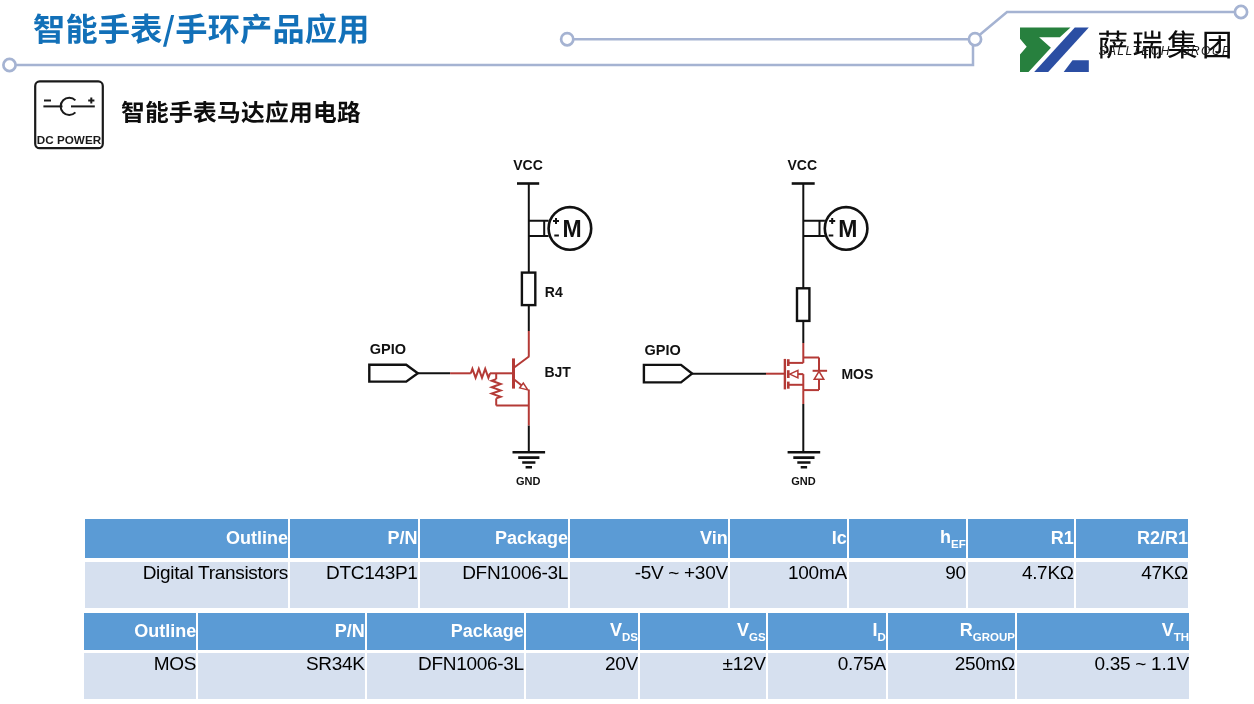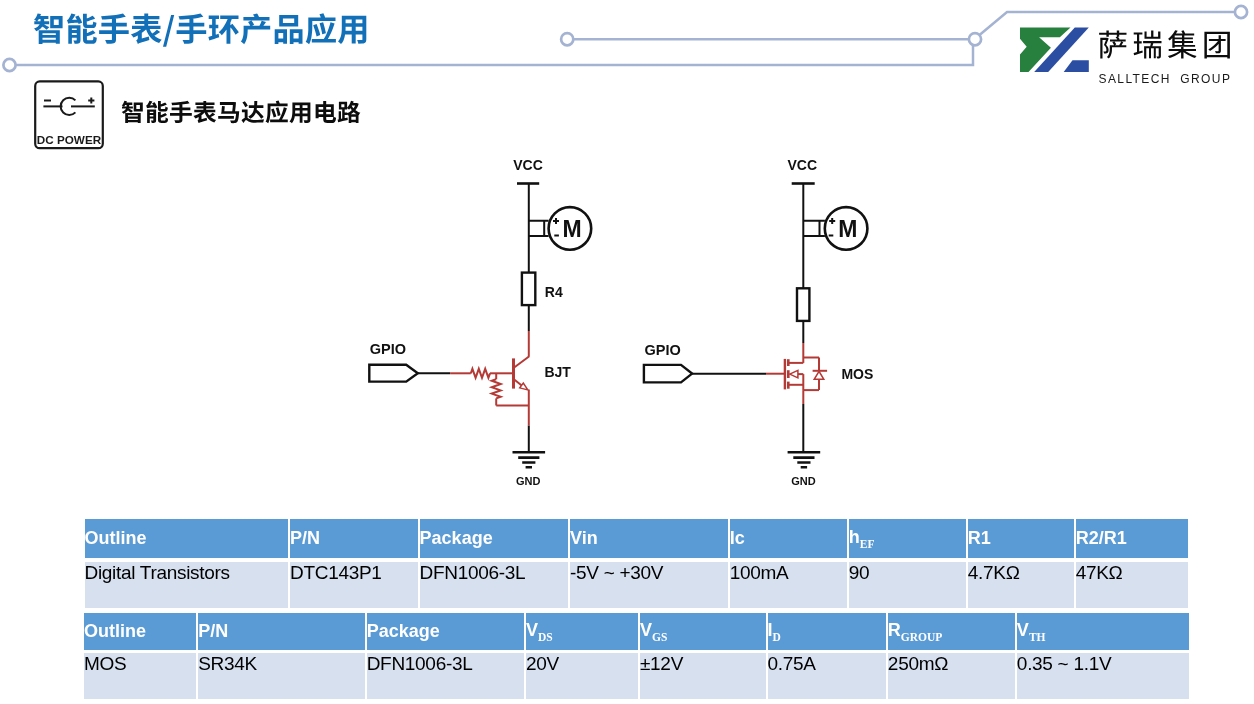--- a/index.html
+++ b/index.html
@@ -1,24 +1,24 @@
 <!DOCTYPE html>
 <html><head><meta charset="utf-8">
 <style>
   html,body{margin:0;padding:0;width:1254px;height:704px;background:#ffffff;overflow:hidden;}
   body{font-family:"Liberation Sans",sans-serif;position:relative;}
   .abs{position:absolute;}
   table{border-collapse:collapse;table-layout:fixed;}
-  td{text-align:left;vertical-align:middle;padding:0;overflow:hidden;white-space:nowrap;margin-top:6px;}
+  td{text-align:right;vertical-align:middle;padding:0;overflow:hidden;white-space:nowrap;margin-top:6px;}
   tr.hdr td{background:#5b9bd5;color:#ffffff;font-weight:bold;font-size:18px;}
   tr.dat td{background:#d6e0ef;color:#000000;font-size:19px;letter-spacing:-0.3px;padding-bottom:24px;}
   td.bl{border-left:2.5px solid #ffffff;}
   table.t1 tr.hdr td{border-bottom:4.5px solid #ffffff;}
   table.t2 tr.hdr td{border-bottom:3.5px solid #ffffff;}
-  sub{font-size:11.5px;font-family:Liberation Serif, serif;}
+  sub{font-size:11.5px;}
   
 </style></head>
 <body>
 
 <svg class="abs" style="left:0;top:0;" width="1254" height="80" viewBox="0 0 1254 80">
   <g fill="none" stroke="#a5b3d2" stroke-width="2.5">
     <path d="M 15.8 65 H 973 V 45.3"></path>
     <path d="M 573.5 39.2 H 968.5"></path>
     <path d="M 979.5 35 L 1007 12 H 1234.5"></path>
     <circle cx="9.5" cy="65" r="6.1" stroke-width="2.7" fill="#ffffff"></circle>
@@ -36,21 +36,21 @@
   <g transform="translate(-1016,-24)">
     <polygon fill="#27803e" points="1020,27.4 1070.5,27.4 1059.8,37.3 1039.1,37.3 1050.9,47.7 1028.5,71.9 1020,71.9 1020,54.6 1026.7,46.7 1020,38.7"></polygon>
     <polygon fill="#2b4ea3" points="1074.8,27.4 1088.8,27.4 1048.2,72 1034.2,72"></polygon>
     <polygon fill="#2b4ea3" points="1072.5,60.2 1088.8,60.2 1088.8,72 1063.7,72"></polygon>
   </g>
 </svg>
 
 <svg class="abs" style="left:1096.8px;top:22.6px;" width="140" height="40" viewBox="0 0 140 40">
   <path d="M2.1 9.8H29.5V11.8H2.1ZM13.0 16.6H28.7V18.6H13.0ZM13.5 22.2H29.3V24.3H13.5ZM9.4 7.4H11.8V13.8H9.4ZM19.8 7.4H22.2V13.7H19.8ZM12.8 22.2H15.0V25.8Q15.0 27.3 14.8 29.0Q14.5 30.8 13.8 32.4Q13.1 34.1 11.7 35.5Q11.6 35.3 11.2 35.0Q10.9 34.7 10.5 34.5Q10.1 34.2 9.9 34.1Q11.1 32.9 11.7 31.4Q12.4 30.0 12.6 28.5Q12.8 27.0 12.8 25.8ZM3.3 14.8H10.2V16.9H5.5V35.5H3.3ZM9.5 14.8H9.9L10.2 14.7L11.7 15.6Q11.2 17.0 10.5 18.6Q9.8 20.3 9.1 21.7Q10.6 23.2 11.1 24.4Q11.6 25.7 11.6 26.8Q11.6 27.9 11.3 28.7Q11.0 29.5 10.4 29.9Q9.8 30.3 9.0 30.4Q8.6 30.5 8.0 30.5Q7.5 30.5 7.0 30.5Q7.0 30.0 6.8 29.5Q6.7 28.9 6.4 28.5Q6.9 28.5 7.3 28.5Q7.7 28.6 8.0 28.6Q8.5 28.5 8.9 28.3Q9.2 28.1 9.3 27.7Q9.5 27.2 9.4 26.7Q9.4 25.7 8.9 24.5Q8.4 23.3 7.0 22.0Q7.5 20.8 7.9 19.6Q8.4 18.4 8.8 17.3Q9.2 16.2 9.5 15.3ZM18.6 14.2 20.7 13.4Q21.3 14.0 21.8 14.8Q22.3 15.6 22.6 16.2L20.5 17.1Q20.2 16.5 19.7 15.6Q19.2 14.8 18.6 14.2ZM15.3 19.3 17.4 18.5Q17.9 19.2 18.5 20.1Q19.0 20.9 19.2 21.6L17.1 22.5Q16.9 21.8 16.4 20.9Q15.9 20.0 15.3 19.3ZM24.2 18.4 26.3 19.2Q25.7 20.2 25.1 21.3Q24.5 22.3 23.9 23.1L22.1 22.4Q22.5 21.8 22.8 21.1Q23.2 20.4 23.6 19.7Q23.9 19.0 24.2 18.4Z M36.7 9.4H45.4V11.6H36.7ZM36.9 18.2H44.7V20.5H36.9ZM36.6 29.9Q38.3 29.5 40.6 28.8Q43.0 28.1 45.4 27.4L45.8 29.6Q43.5 30.3 41.2 31.0Q38.9 31.7 37.1 32.2ZM40.0 10.4H42.2V29.3L40.0 29.7ZM47.5 8.6H49.6V13.7H61.1V8.6H63.4V15.8H47.5ZM54.1 7.4H56.4V15.0H54.1ZM46.1 18.1H64.5V20.3H46.1ZM54.1 19.2 56.6 19.5Q56.2 20.8 55.8 22.1Q55.3 23.4 55.0 24.3L53.0 24.0Q53.3 23.0 53.6 21.6Q53.9 20.3 54.1 19.2ZM47.1 23.2H62.5V25.3H49.3V35.5H47.1ZM61.7 23.2H63.9V33.1Q63.9 33.8 63.7 34.3Q63.5 34.8 63.1 35.1Q62.6 35.4 61.9 35.4Q61.2 35.5 60.3 35.5Q60.2 35.0 59.9 34.4Q59.7 33.8 59.4 33.4Q60.1 33.4 60.6 33.4Q61.1 33.4 61.3 33.4Q61.7 33.4 61.7 33.0ZM52.0 24.0H54.0V35.3H52.0ZM56.8 24.0H58.8V35.3H56.8Z M71.7 26.1H99.0V28.1H71.7ZM77.1 14.5H95.9V16.2H77.1ZM77.1 18.1H96.0V19.9H77.1ZM85.0 11.9H87.3V22.8H85.0ZM84.1 24.1H86.5V35.4H84.1ZM83.6 26.8 85.5 27.7Q84.3 28.9 82.8 30.0Q81.3 31.1 79.6 32.1Q77.8 33.1 76.0 33.8Q74.2 34.6 72.5 35.1Q72.3 34.7 71.8 34.1Q71.3 33.5 70.9 33.1Q72.6 32.7 74.4 32.0Q76.2 31.4 77.9 30.5Q79.7 29.7 81.1 28.7Q82.6 27.8 83.6 26.8ZM87.0 26.7Q88.0 27.7 89.5 28.7Q90.9 29.6 92.6 30.4Q94.3 31.2 96.1 31.9Q97.9 32.5 99.6 32.9Q99.4 33.2 99.1 33.5Q98.8 33.9 98.5 34.2Q98.3 34.6 98.1 34.9Q96.4 34.4 94.6 33.7Q92.8 32.9 91.0 32.0Q89.3 31.0 87.8 30.0Q86.3 28.9 85.1 27.7ZM78.2 7.3 80.7 7.8Q79.3 10.2 77.4 12.7Q75.4 15.3 72.7 17.5Q72.5 17.2 72.2 16.9Q71.9 16.6 71.6 16.3Q71.3 16.1 71.0 15.9Q72.7 14.6 74.1 13.1Q75.4 11.7 76.5 10.1Q77.5 8.6 78.2 7.3ZM84.3 7.9 86.5 7.2Q87.1 8.1 87.6 9.2Q88.1 10.3 88.4 11.0L86.1 11.7Q85.9 11.0 85.4 9.9Q84.9 8.8 84.3 7.9ZM76.1 21.9H98.1V23.8H76.1ZM77.7 10.6H97.2V12.5H77.7V24.8H75.3V12.0L76.8 10.6Z M107.4 8.7H132.9V35.5H130.3V10.9H109.9V35.5H107.4ZM108.8 32.0H131.9V34.2H108.8ZM111.9 16.0H128.6V18.1H111.9ZM121.6 12.2H123.9V27.7Q123.9 28.6 123.7 29.1Q123.5 29.6 122.9 29.9Q122.3 30.2 121.3 30.3Q120.3 30.3 118.8 30.3Q118.8 29.8 118.5 29.2Q118.3 28.6 118.0 28.1Q119.1 28.2 119.9 28.2Q120.8 28.2 121.1 28.2Q121.4 28.2 121.5 28.1Q121.6 28.0 121.6 27.7ZM121.7 16.8 123.7 18.1Q122.4 20.1 120.6 21.9Q118.9 23.7 116.9 25.2Q114.9 26.7 112.9 27.9Q112.7 27.5 112.2 27.0Q111.8 26.6 111.4 26.2Q113.3 25.2 115.2 23.7Q117.1 22.2 118.8 20.5Q120.6 18.7 121.7 16.8Z" fill="#0d0d0d"></path>
 </svg>
-<div class="abs" style="left:1098.5px;top:72px;width:150px;font-size:12px;color:#1a1a1a;letter-spacing:1.4px;">SALLTECH&nbsp;&nbsp;GROUP</div>
+<div class="abs" style="left:1098.5px;top:44px;width:150px;font-size:12px;color:#1a1a1a;letter-spacing:1.4px;font-style:italic;">SALLTECH&nbsp;&nbsp;GROUP</div>
 
 <svg class="abs" style="left:32px;top:78px;" width="76" height="76" viewBox="0 0 76 76">
   <rect x="3.2" y="3.4" width="67.6" height="66.8" rx="4.5" fill="#ffffff" stroke="#1a1a1a" stroke-width="2.2"></rect>
   <g fill="none" stroke="#1a1a1a" stroke-width="2">
     <path d="M 12 22.5 H 19"></path>
     <path d="M 11.4 28.4 H 30.5"></path>
     <path d="M 43.4 22.4 A 8.6 8.6 0 1 0 43.4 34.4"></path>
     <path d="M 39 28.4 H 62.8"></path>
     <path d="M 56.2 22.5 H 62.4 M 59.3 19.4 V 25.5"></path>
   </g>

